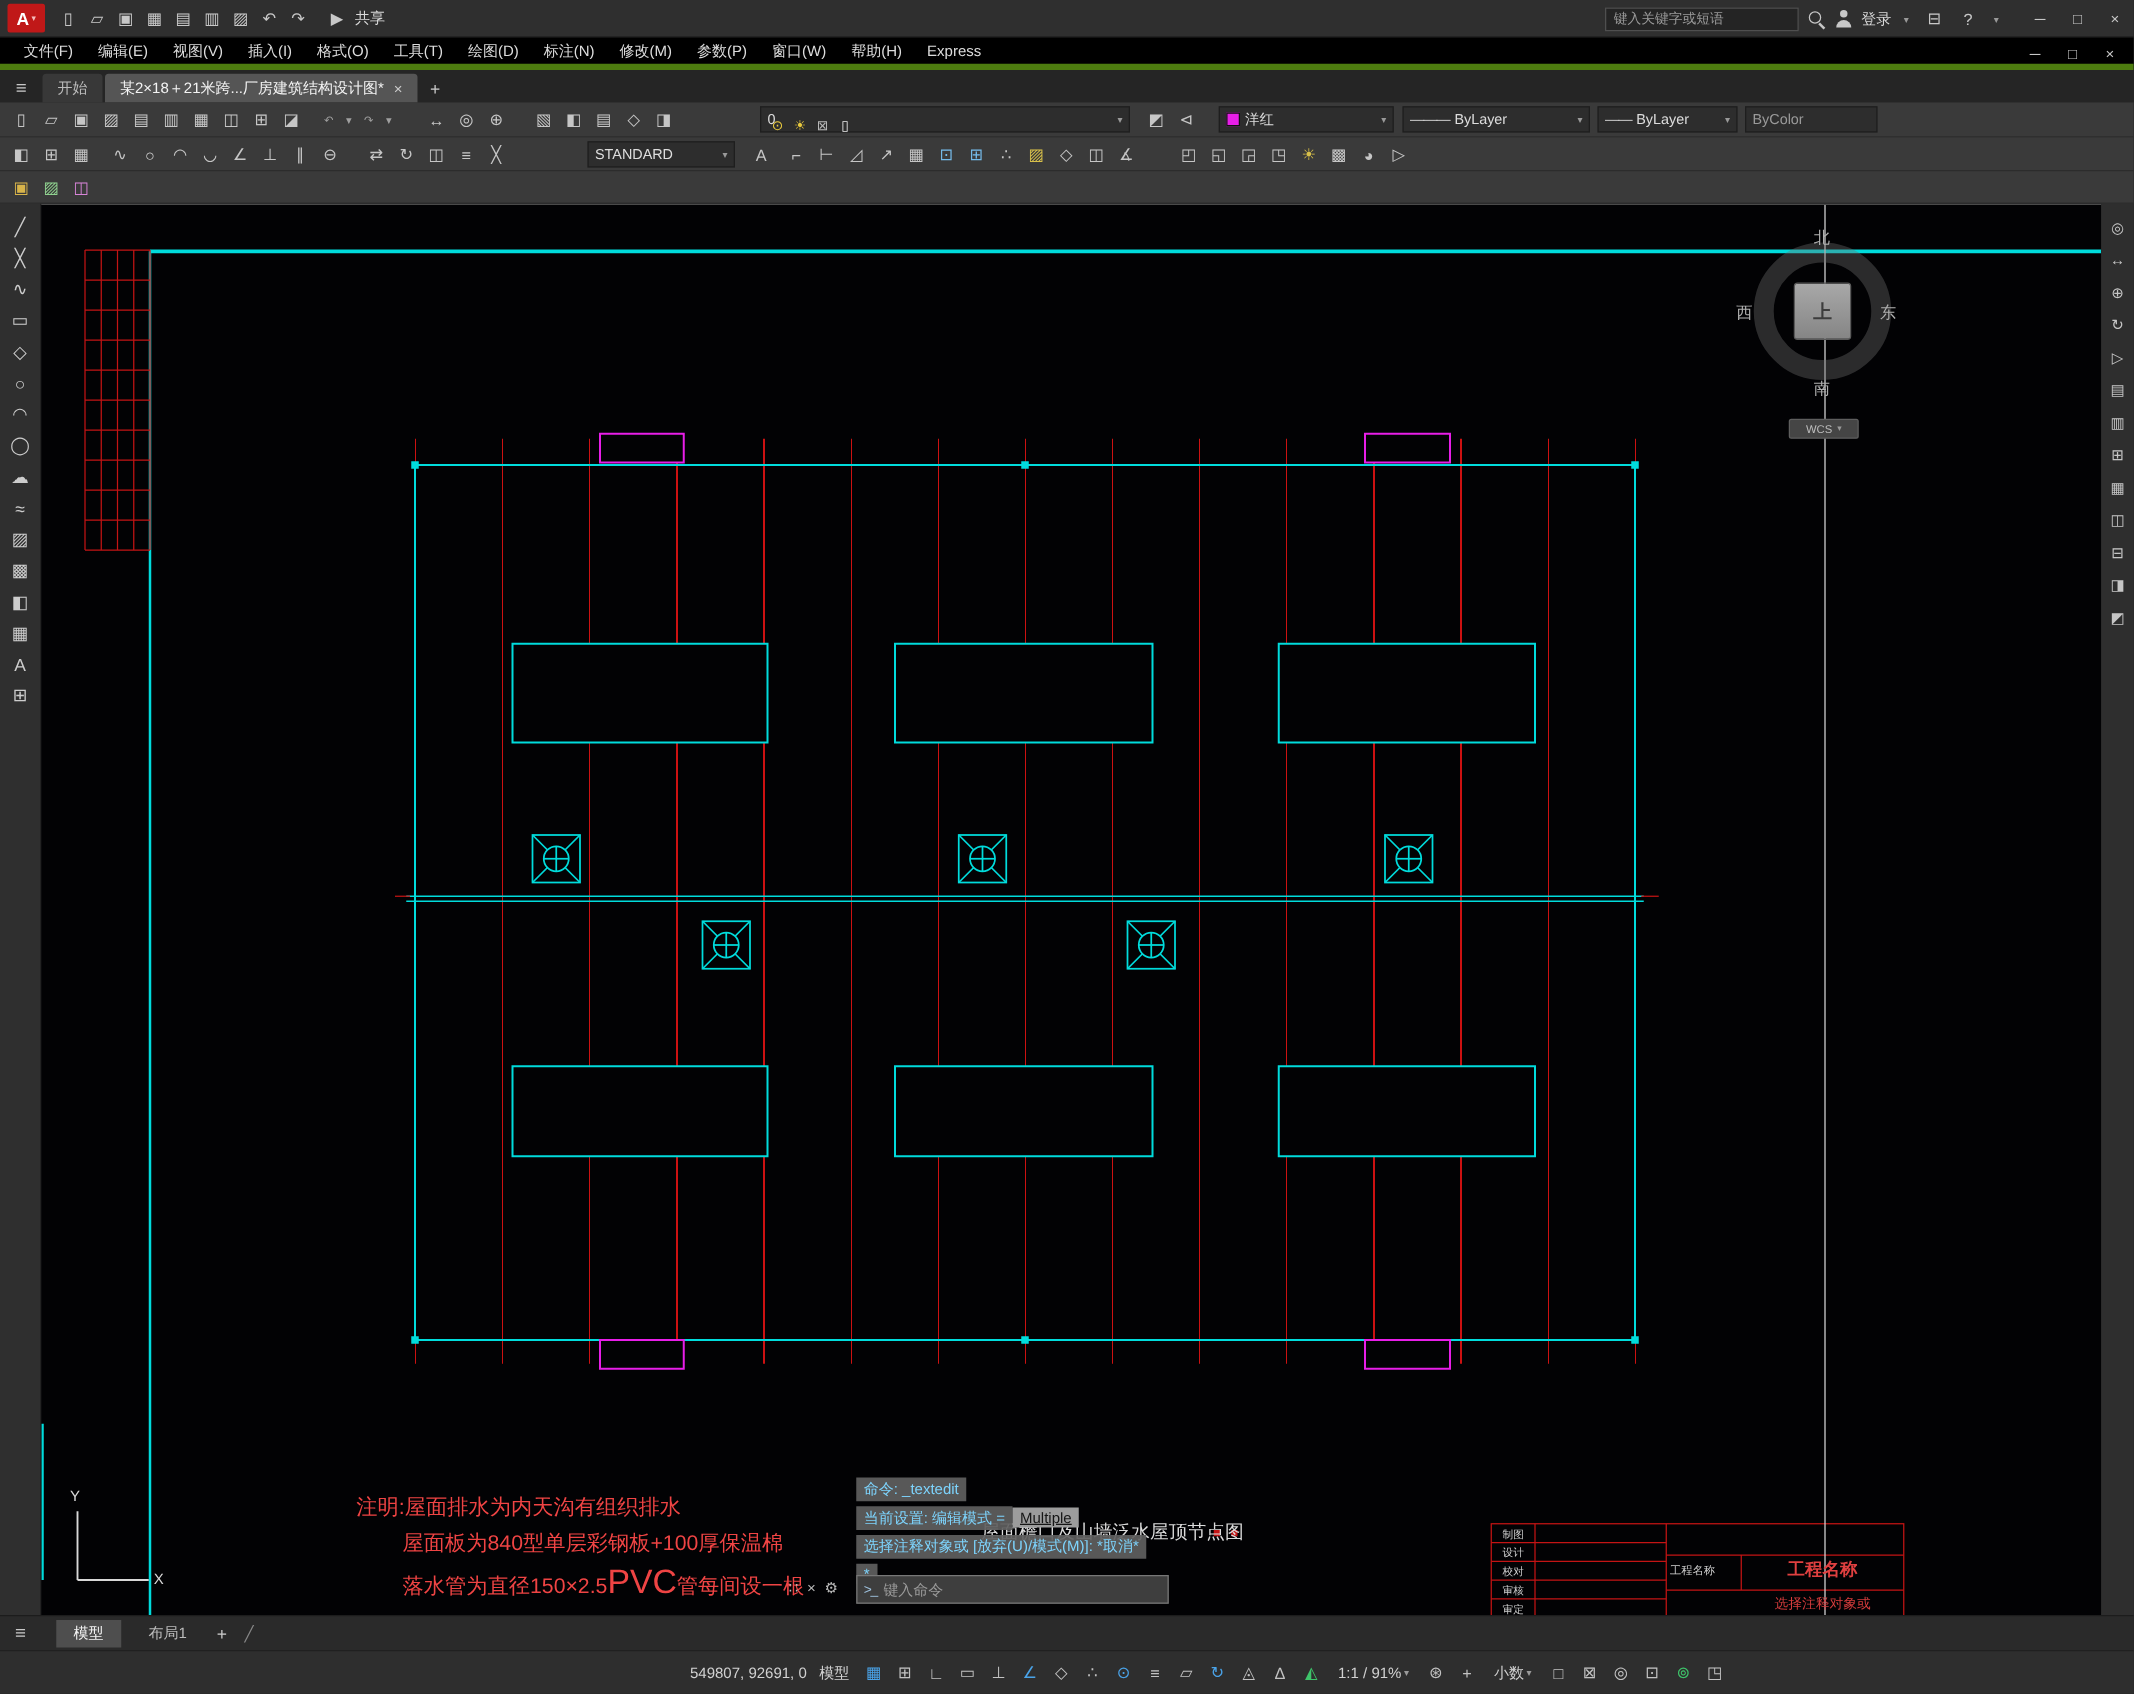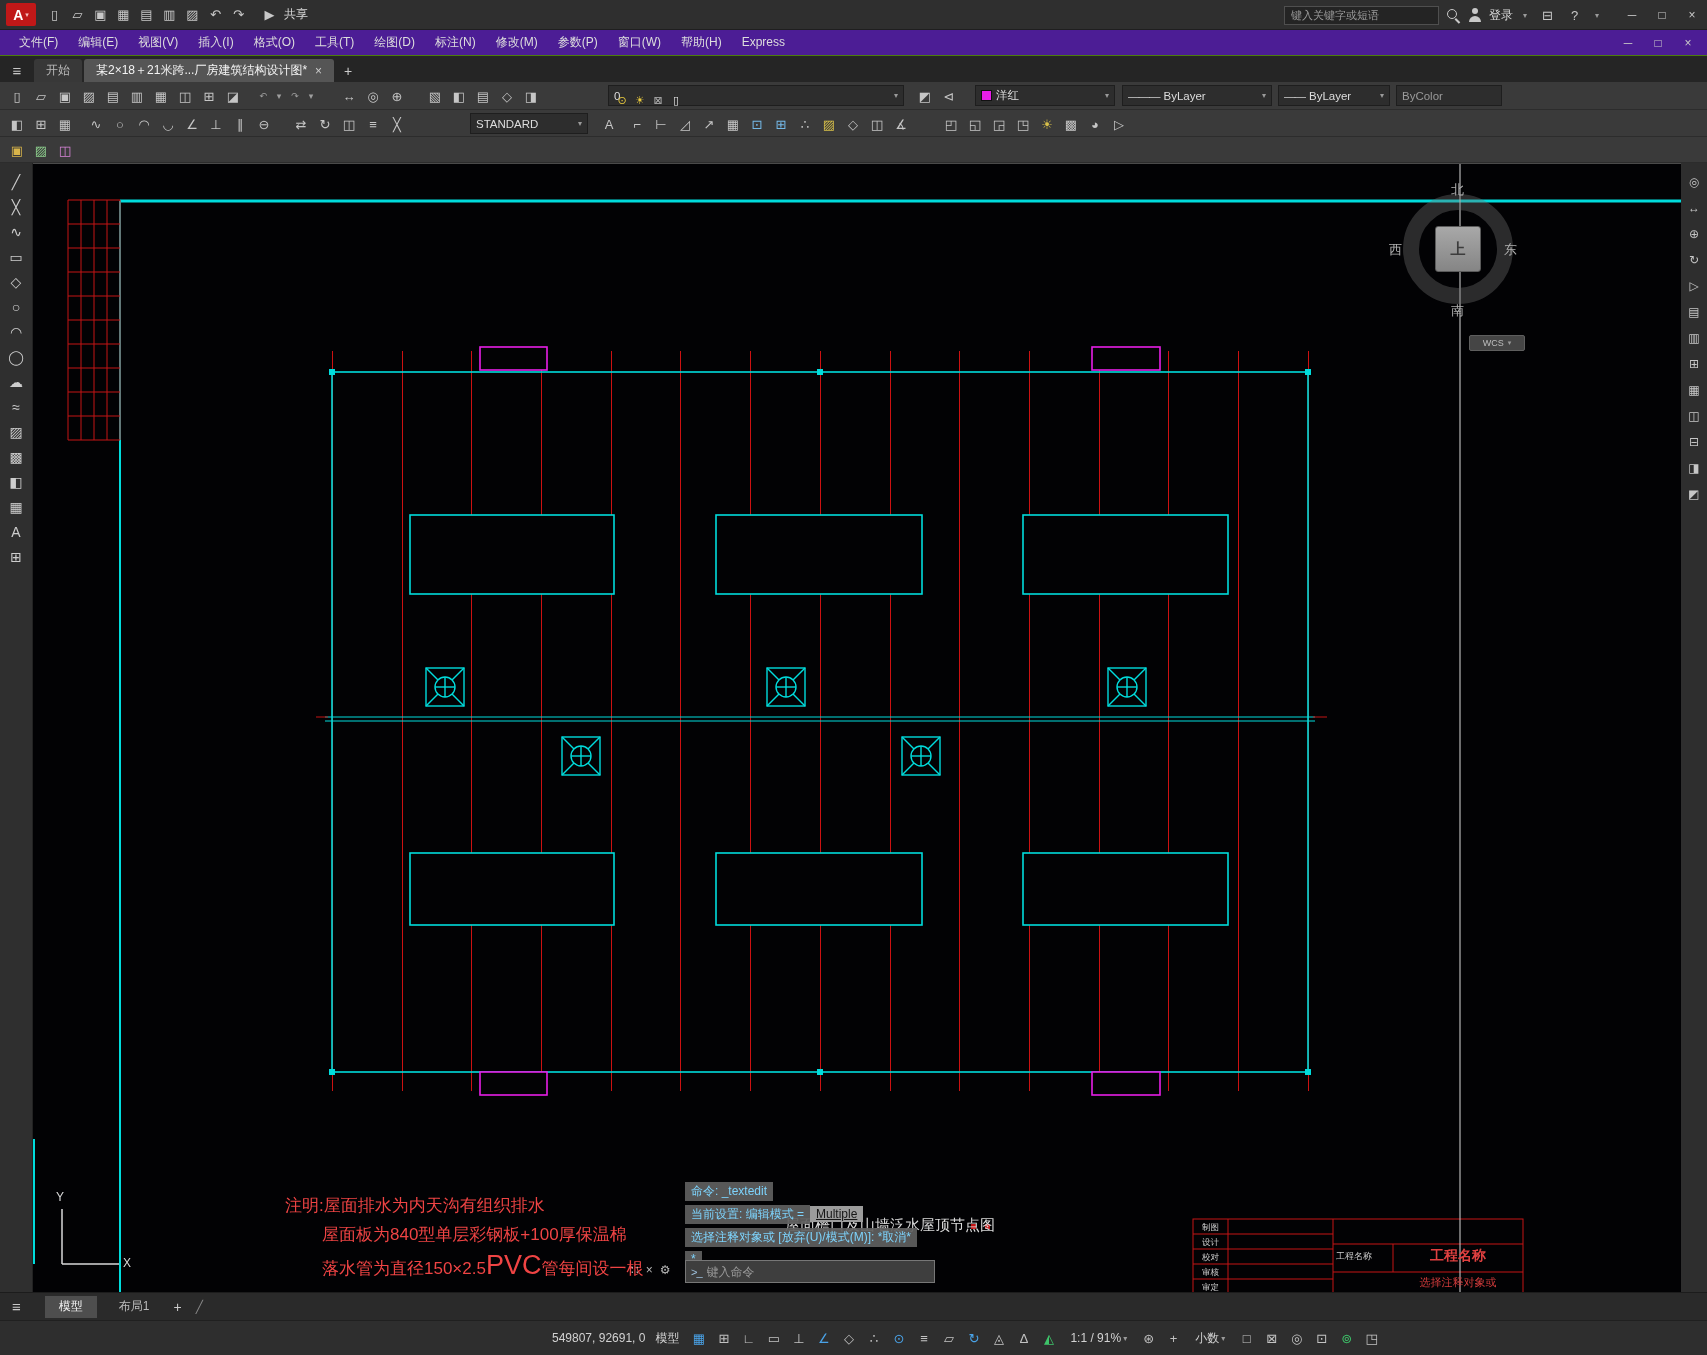--- a/index.html
+++ b/index.html
@@ -36,22 +36,22 @@
   border-radius:50%;background:#c8c8c8;}
 .person-icon::after{content:"";position:absolute;left:2px;top:9px;width:12px;height:6px;
   border-radius:6px 6px 0 0;background:#c8c8c8;}
 .login{font-size:12px;color:#d8d8d8;}
 .winctl{display:flex;margin-left:8px;}
 .wbtn{width:30px;height:30px;display:inline-flex;align-items:center;justify-content:center;
   color:#c8c8c8;font-size:12px;}
 .winctl.doc .wbtn{height:24px;}
 
 
-.menubar{position:absolute;left:0;top:30px;width:1707px;height:26px;background:#4c1d95;
-  border-bottom:1px solid #4d7c0f;display:flex;align-items:flex-end;padding-left:10px;}
+.menubar{position:absolute;left:0;top:30px;width:1707px;height:26px;background:#000000;
+  border-bottom:5px solid #4d7c0f;display:flex;align-items:center;padding-left:10px;}
 .menu-item{padding:0 9px;font-size:12px;color:#ddd;line-height:26px;white-space:nowrap;}
 .menubar .winctl{position:absolute;right:4px;top:1px;}
 
 
 .tabbar{position:absolute;left:0;top:56px;width:1707px;height:26px;background:#252525;
   display:flex;align-items:flex-end;}
 .hamb{width:34px;height:24px;display:inline-flex;align-items:center;justify-content:center;
   color:#c8c8c8;font-size:15px;}
 .ftab{height:23px;display:inline-flex;align-items:center;padding:0 12px;font-size:12px;
   border-radius:3px 3px 0 0;margin-right:2px;white-space:nowrap;}
@@ -93,21 +93,21 @@
 .gridlines{position:absolute;left:299px;top:187px;width:977px;height:740px;
   background:repeating-linear-gradient(90deg,#cc1111 0,#cc1111 1px,transparent 1px,transparent 69.7px);}
 
 
 .vc-ring{left:1370px;top:30px;width:110px;height:110px;border-radius:50%;
   border:16px solid rgba(110,110,110,0.38);}
 .vc-face{left:1402px;top:62px;width:46px;height:46px;background:linear-gradient(180deg,#a8a8a8,#858585);
   border:1px solid #5a5a5a;border-radius:3px;color:#3c3c3c;font-weight:bold;font-size:15px;
   display:flex;align-items:center;justify-content:center;}
 .vc-label{position:absolute;font-size:13px;color:#b0b0b0;}
-.wcs{left:1436px;top:171px;width:56px;height:16px;background:#454545;border:1px solid #5e5e5e;
+.wcs{left:1398px;top:171px;width:56px;height:16px;background:#454545;border:1px solid #5e5e5e;
   border-radius:2px;font-size:9px;color:#bdbdbd;display:flex;align-items:center;justify-content:center;gap:4px;}
 .wcs .caret{font-size:7px;color:#9a9a9a;}
 
 
 .note{position:absolute;color:#ef4444;white-space:nowrap;font-size:17px;z-index:2;}
 .note3{display:flex;align-items:baseline;}
 .pvc{font-size:27px;text-align:center;}
 .ucs-label{position:absolute;color:#d8d8d8;font-size:12px;z-index:2;}
 .plabel{position:absolute;left:752px;top:1052px;font-size:15px;color:#dcdcdc;z-index:1;white-space:nowrap;}
 .tb-rows{left:1161px;top:1056px;width:33px;z-index:2;}

